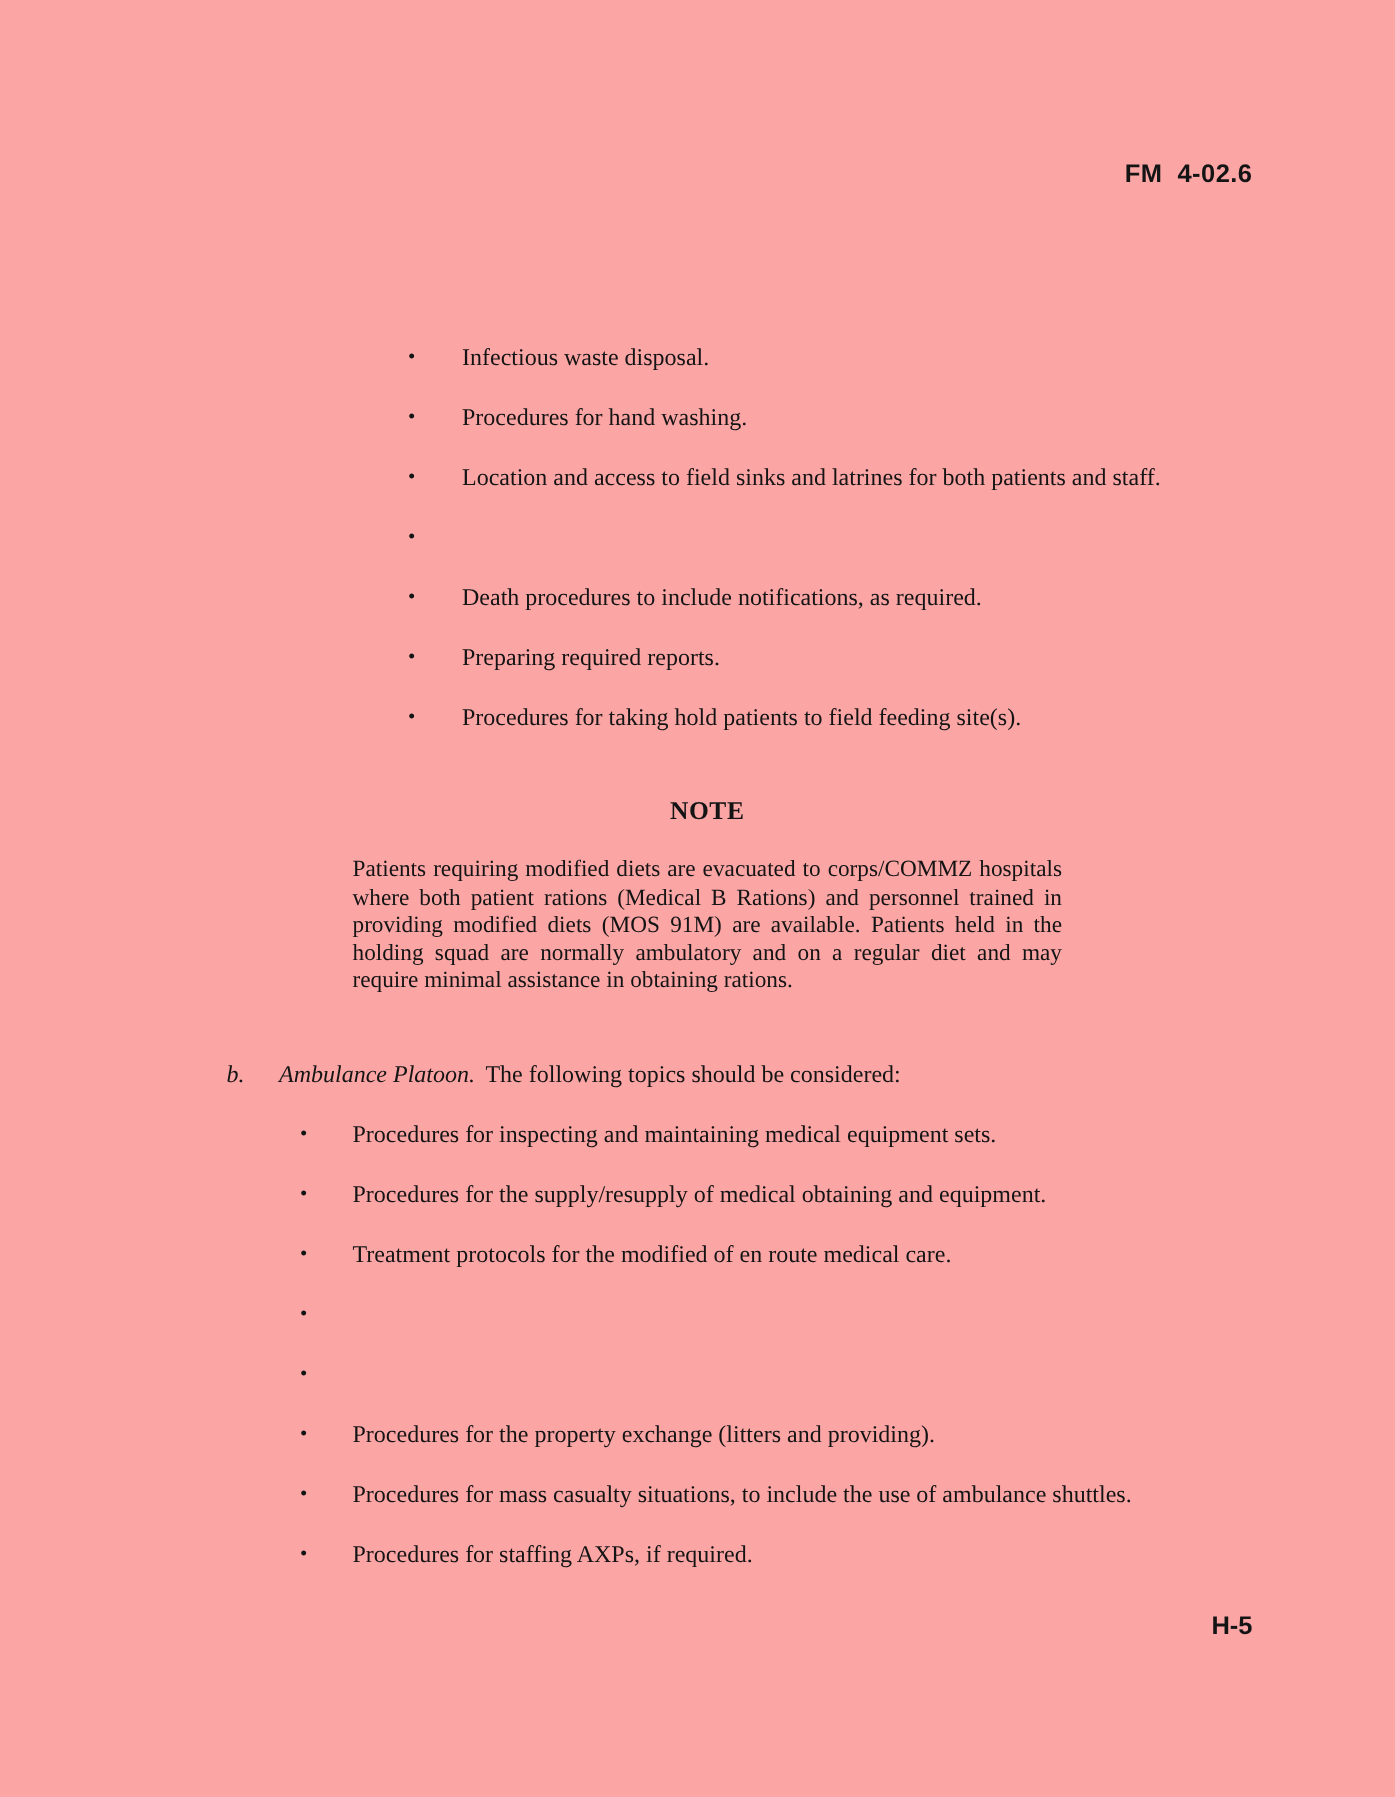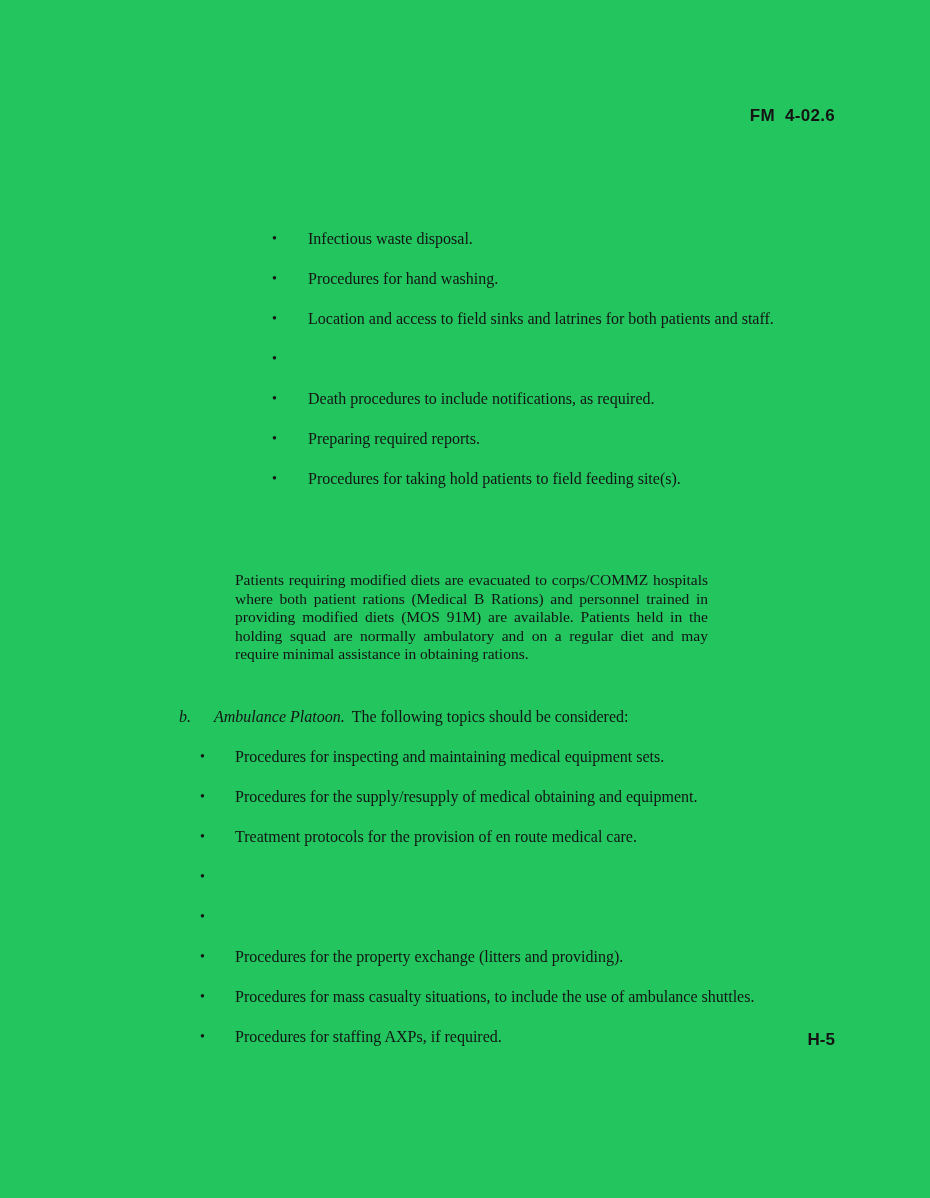--- a/index.html
+++ b/index.html
@@ -7,36 +7,36 @@
   body {
     width: 930px;
     height: 1198px;
     position: relative;
     font-family: "Liberation Serif", serif;
     color: #141414;
   }
   .page {
     position: absolute;
     inset: 0;
-    background: #22c55e;
+    background: #fca5a5;
     overflow: hidden;
   }
   .doc-header {
     position: absolute;
     top: 106px;
     right: 95px;
     font-family: "Liberation Sans", sans-serif;
     font-weight: bold;
     font-size: 17px;
     white-space: pre;
     letter-spacing: 0.3px;
   }
   .doc-footer {
     position: absolute;
-    top: 1030px;
+    top: 1074px;
     right: 95px;
     font-family: "Liberation Sans", sans-serif;
     font-weight: bold;
     font-size: 17px;
   }
   .list { position: absolute; }
   .list-1 { left: 272px; top: 229px; }
   .list-2 { left: 200px; top: 747px; }
   .li {
     display: flex;
@@ -67,21 +67,21 @@
     position: absolute;
     left: 235px;
     top: 571px;
     width: 473px;
     text-align: justify;
     font-size: 15.5px;
     line-height: 18.6px;
   }
   .item-b {
     position: absolute;
-    left: 179px;
+    left: 151px;
     top: 707px;
     font-size: 16px;
     line-height: 20px;
     white-space: nowrap;
   }
   .b-label {
     display: inline-block;
     width: 35px;
     font-style: italic;
   }
@@ -118,38 +118,39 @@
     <div class="li">
       <span class="bullet">•</span>
       <span class="li-text">Preparing required reports.</span>
     </div>
     <div class="li">
       <span class="bullet">•</span>
       <span class="li-text">Procedures for taking hold patients to field feeding site(s).</span>
     </div>
   </div>
 
+  <div class="note-heading">NOTE</div>
   <div class="note-body">Patients requiring modified diets are evacuated to corps/COMMZ hospitals where both patient rations (Medical B Rations) and personnel trained in providing modified diets (MOS 91M) are available.  Patients held in the holding squad are normally ambulatory and on a regular diet and may require minimal assistance in obtaining rations.</div>
 
   <div class="item-b">
     <span class="b-label">b.</span><span class="b-title">Ambulance Platoon.</span><span class="b-text">The following topics should be considered:</span>
   </div>
 
   <div class="list list-2">
     <div class="li">
       <span class="bullet">•</span>
       <span class="li-text">Procedures for inspecting and maintaining medical equipment sets.</span>
     </div>
     <div class="li">
       <span class="bullet">•</span>
       <span class="li-text">Procedures for the supply/resupply of medical obtaining and equipment.</span>
     </div>
     <div class="li">
       <span class="bullet">•</span>
-      <span class="li-text">Treatment protocols for the provision of en route medical care.</span>
+      <span class="li-text">Treatment protocols for the modified of en route medical care.</span>
     </div>
     <div class="li">
       <span class="bullet">•</span>
     </div>
     <div class="li">
       <span class="bullet">•</span>
     </div>
     <div class="li">
       <span class="bullet">•</span>
       <span class="li-text">Procedures for the property exchange (litters and providing).</span>

